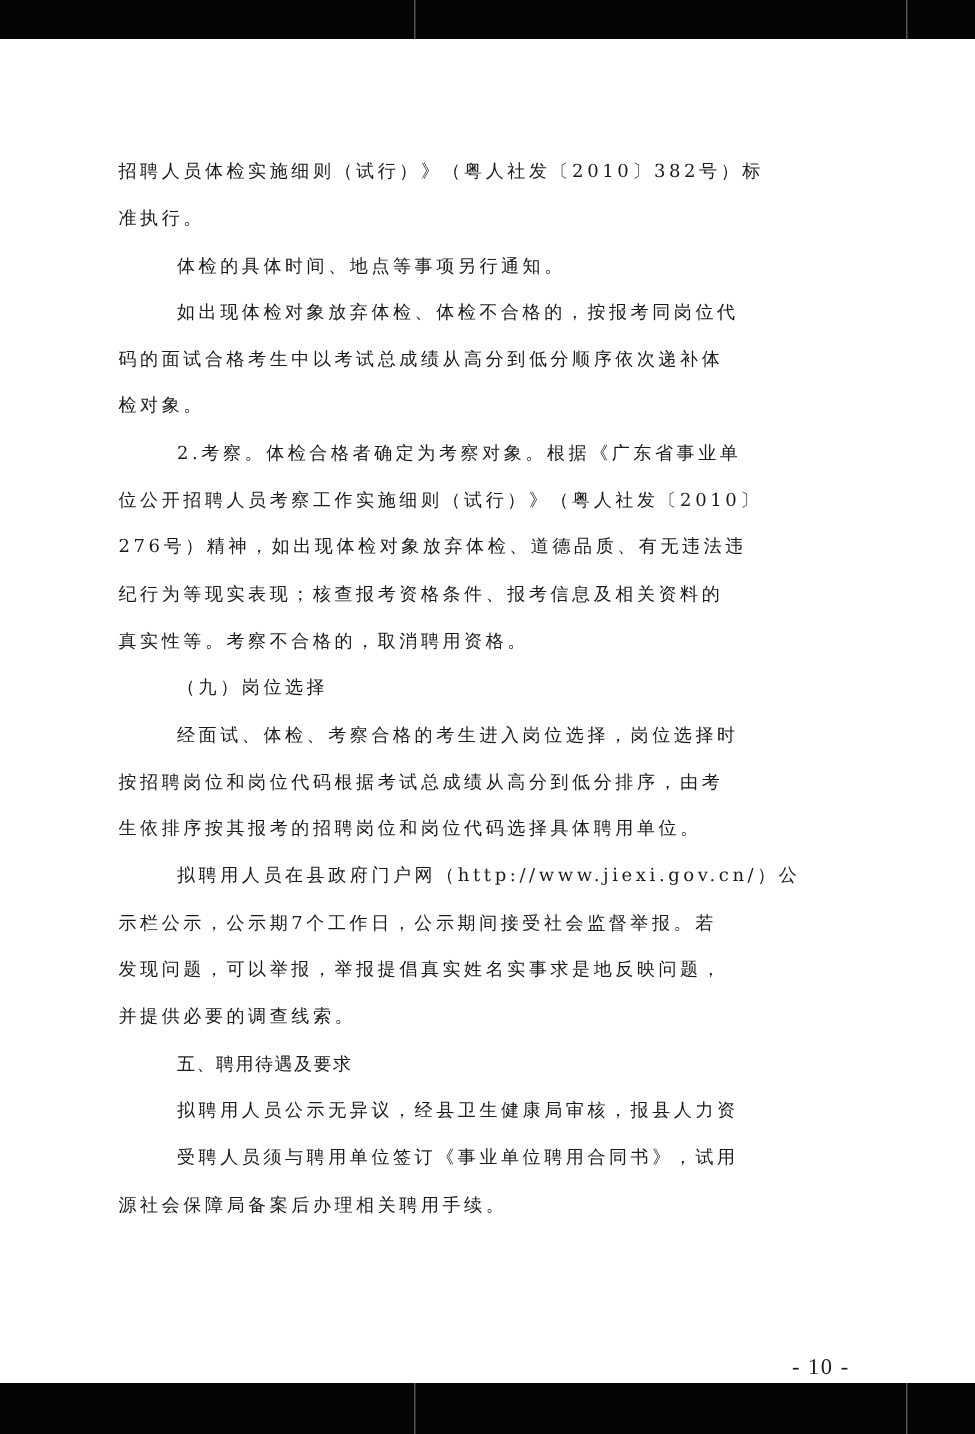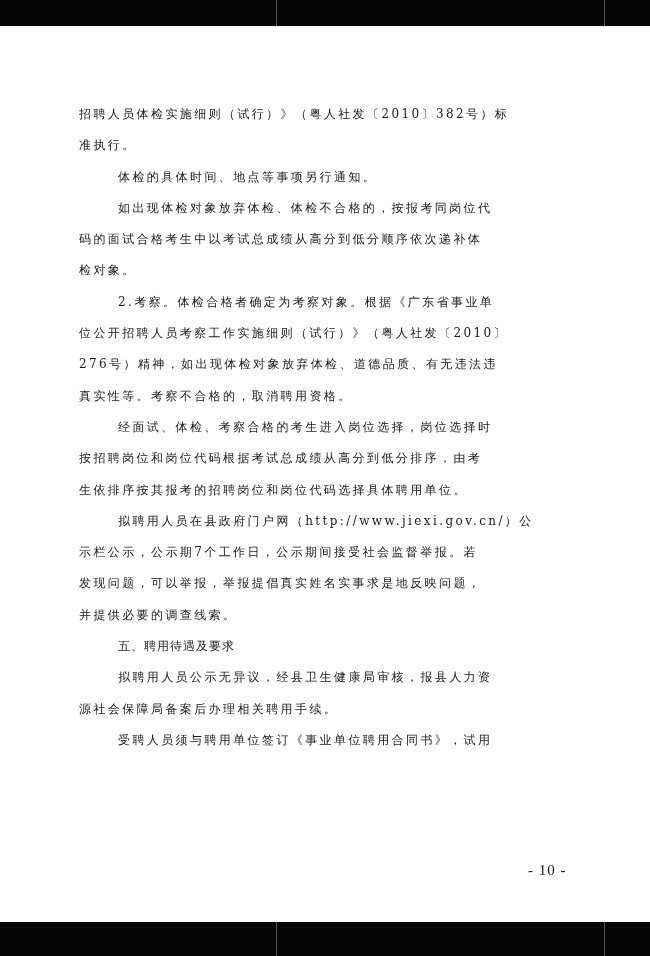--- a/index.html
+++ b/index.html
@@ -14,21 +14,21 @@
   .band-divider { position: absolute; top: 0; width: 1px; height: 100%; background: #555; }
   .page { position: absolute; left: 79px; top: 99px; width: 530px; }
   .line {
     height: 31.3px; line-height: 31.3px;
     font-size: 12px; letter-spacing: 2.4px;
     white-space: nowrap;
   }
   .indent { padding-left: 39px; }
   .heading { font-family: "DejaVu Sans", "Liberation Sans", sans-serif; font-weight: normal; letter-spacing: 1px; }
   .page-number {
-    position: absolute; left: 528px; top: 862px;
+    position: absolute; left: 528px; top: 904px;
     font-family: "Liberation Serif", serif; font-size: 15px; letter-spacing: 1px;
   }
 </style>
 </head>
 <body>
 
 <div class="band-top">
   <div class="band-divider" style="left:276px"></div>
   <div class="band-divider" style="left:604px"></div>
 </div>
@@ -36,32 +36,34 @@
 <div class="page">
   <div class="line">招聘人员体检实施细则（试行）》（粤人社发〔2010〕382号）标</div>
   <div class="line">准执行。</div>
   <div class="line indent">体检的具体时间、地点等事项另行通知。</div>
   <div class="line indent">如出现体检对象放弃体检、体检不合格的，按报考同岗位代</div>
   <div class="line">码的面试合格考生中以考试总成绩从高分到低分顺序依次递补体</div>
   <div class="line">检对象。</div>
   <div class="line indent">2.考察。体检合格者确定为考察对象。根据《广东省事业单</div>
   <div class="line">位公开招聘人员考察工作实施细则（试行）》（粤人社发〔2010〕</div>
   <div class="line">276号）精神，如出现体检对象放弃体检、道德品质、有无违法违</div>
+  <div class="line">纪行为等现实表现；核查报考资格条件、报考信息及相关资料的</div>
   <div class="line">真实性等。考察不合格的，取消聘用资格。</div>
+  <div class="line indent">（九）岗位选择</div>
   <div class="line indent">经面试、体检、考察合格的考生进入岗位选择，岗位选择时</div>
   <div class="line">按招聘岗位和岗位代码根据考试总成绩从高分到低分排序，由考</div>
   <div class="line">生依排序按其报考的招聘岗位和岗位代码选择具体聘用单位。</div>
   <div class="line indent">拟聘用人员在县政府门户网（http://www.jiexi.gov.cn/）公</div>
   <div class="line">示栏公示，公示期7个工作日，公示期间接受社会监督举报。若</div>
   <div class="line">发现问题，可以举报，举报提倡真实姓名实事求是地反映问题，</div>
   <div class="line">并提供必要的调查线索。</div>
   <div class="line indent heading">五、聘用待遇及要求</div>
   <div class="line indent">拟聘用人员公示无异议，经县卫生健康局审核，报县人力资</div>
+  <div class="line indent">受聘人员须与聘用单位签订《事业单位聘用合同书》，试用</div>
   <div class="line">源社会保障局备案后办理相关聘用手续。</div>
-  <div class="line indent">受聘人员须与聘用单位签订《事业单位聘用合同书》，试用</div>
 </div>
 
 <div class="page-number">- 10 -</div>
 
 <div class="band-bottom">
   <div class="band-divider" style="left:276px"></div>
   <div class="band-divider" style="left:604px"></div>
 </div>
 
 </body></html>

